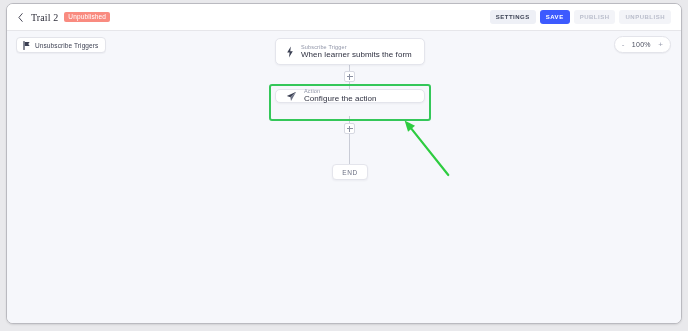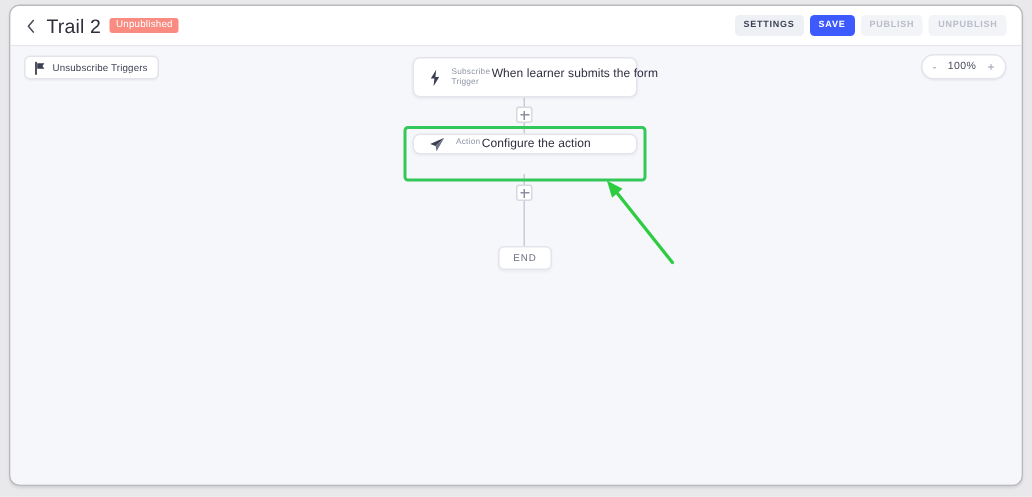--- a/index.html
+++ b/index.html
@@ -51,24 +51,25 @@
   .back-chevron {
     width: 9px;
     height: 11px;
     display: flex;
     align-items: center;
     justify-content: center;
     color: #4a4a58;
     cursor: pointer;
   }
   .crumb-title {
-    font-size: 13px;
+    font-size: 10px;
     color: #2f2f3b;
     letter-spacing: 0.1px;
     white-space: nowrap;
+    font-family: Liberation Serif, serif;
   }
   .badge-unpublished {
     background: #f98b80;
     color: #ffffff;
     font-size: 6.5px;
     padding: 2px 4px 2px 4px;
     border-radius: 2px;
     letter-spacing: 0.15px;
     line-height: 1;
     white-space: nowrap;
@@ -182,21 +183,21 @@
     box-sizing: border-box;
     display: flex;
     align-items: center;
     gap: 7px;
     padding: 0 10px;
     cursor: pointer;
     box-shadow: 0 1px 2px rgba(30,35,60,0.05);
   }
   .node .ntext {
     display: flex;
-    flex-direction: row;
+    flex-direction: column;
     gap: 1px;
   }
   .node .ntype {
     font-size: 5.5px;
     color: #9095a8;
     letter-spacing: 0.15px;
     line-height: 1.1;
   }
   .node .ntitle {
     font-size: 8px;

